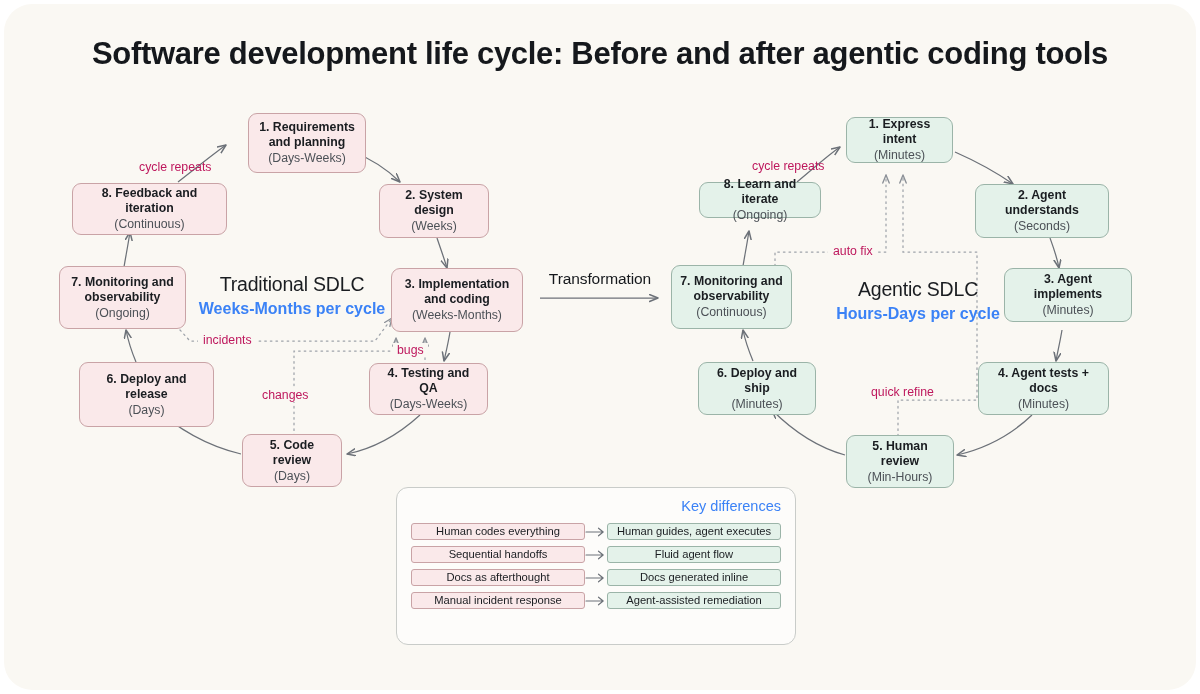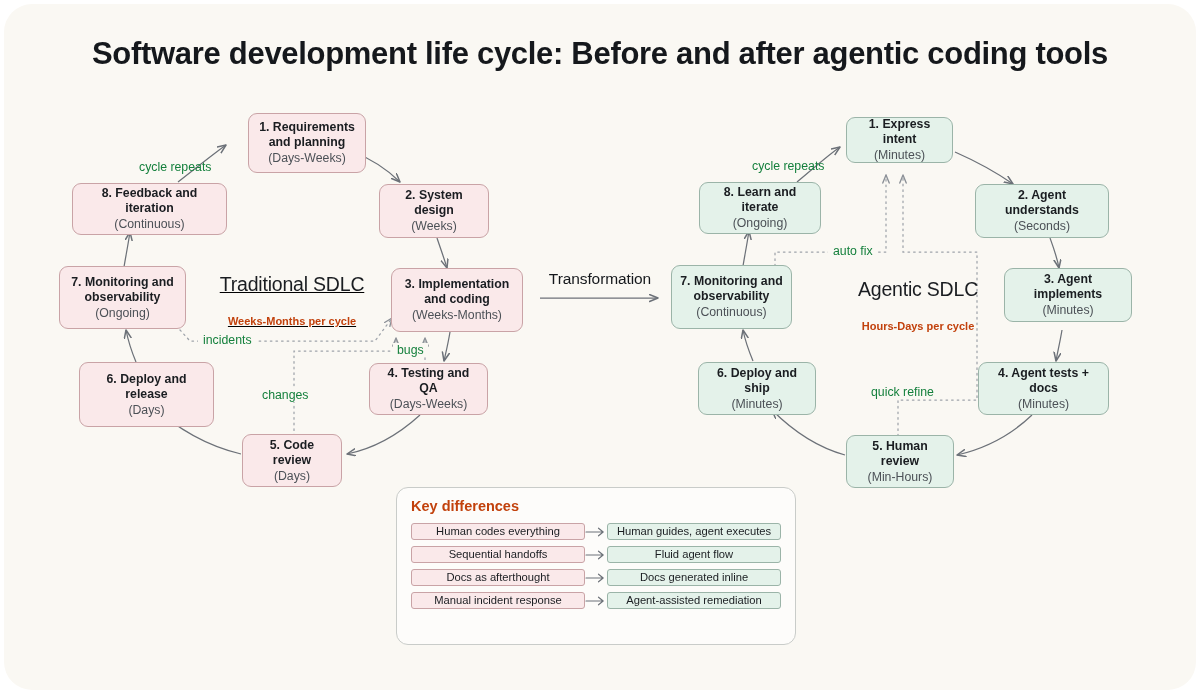--- a/index.html
+++ b/index.html
@@ -77,31 +77,31 @@
     text-align: center;
     width: 240px;
   }
   .cycle-label .cl-title {
     font-size: 19.5px;
     font-weight: 400;
     color: #1a1d21;
     letter-spacing: -0.2px;
   }
   .cycle-label .cl-sub {
-    font-size: 11px;
+    font-size: 16px;
     font-weight: 700;
-    color: #c2410c;
-    margin-top: 19px;
+    color: #3b82f6;
+    margin-top: 4px;
   }
 
   
   .edge-label {
     position: absolute;
     font-size: 12.3px;
-    color: #15803d;
+    color: #be185d;
     white-space: nowrap;
   }
 
   
   #transformation {
     position: absolute;
     left: 530px;
     top: 270px;
     width: 140px;
     text-align: center;
@@ -128,24 +128,24 @@
     top: 487px;
     width: 400px;
     height: 158px;
     box-sizing: border-box;
     background: #fdfcfa;
     border: 1.3px solid #c9ccc9;
     border-radius: 12px;
     padding: 10px 14px 12px 14px;
   }
   #legend .lg-title {
-    text-align: left;
+    text-align: right;
     font-size: 14.5px;
-    font-weight: 700;
-    color: #c2410c;
+    font-weight: 400;
+    color: #3b82f6;
     margin-bottom: 9px;
   }
   .lg-row {
     display: flex;
     align-items: center;
     margin-bottom: 6px;
   }
   .lg-row:last-child { margin-bottom: 0; }
   .lg-chip {
     box-sizing: border-box;
@@ -287,21 +287,21 @@
     <div class="n-label">7. Monitoring and
 observability</div>
     <div class="n-time">(Ongoing)</div>
   </div>
 
   <div class="node pink" style="left:72px; top:183px; width:155px; height:52px;">
     <div class="n-label">8. Feedback and iteration</div>
     <div class="n-time">(Continuous)</div>
   </div>
 
-  <div class="cycle-label" style="left:172px; top:273px;text-decoration:underline;">
+  <div class="cycle-label" style="left:172px; top:273px;">
     <div class="cl-title">Traditional SDLC</div>
     <div class="cl-sub">Weeks-Months per cycle</div>
   </div>
 
   <div class="edge-label" style="left:139px; top:160px;">cycle repeats</div>
   <div class="edge-label" style="left:198px; top:333px; background:#faf8f3; padding:0 5px;">incidents</div>
   <div class="edge-label" style="left:393px; top:343px; background:#faf8f3; padding:0 4px;">bugs</div>
   <div class="edge-label" style="left:257px; top:388px; background:#faf8f3; padding:0 5px;">changes</div>
 
   <div id="transformation">
@@ -337,21 +337,21 @@
     <div class="n-label">6. Deploy and ship</div>
     <div class="n-time">(Minutes)</div>
   </div>
 
   <div class="node green" style="left:671px; top:265px; width:121px; height:64px;">
     <div class="n-label">7. Monitoring and
 observability</div>
     <div class="n-time">(Continuous)</div>
   </div>
 
-  <div class="node green" style="left:699px; top:182px; width:122px; height:52px;">
+  <div class="node green" style="left:699px; top:182px; width:122px; height:36px;">
     <div class="n-label">8. Learn and iterate</div>
     <div class="n-time">(Ongoing)</div>
   </div>
 
   <div class="cycle-label" style="left:798px; top:278px;">
     <div class="cl-title">Agentic SDLC</div>
     <div class="cl-sub">Hours-Days per cycle</div>
   </div>
 
   <div class="edge-label" style="left:752px; top:159px;">cycle repeats</div>

